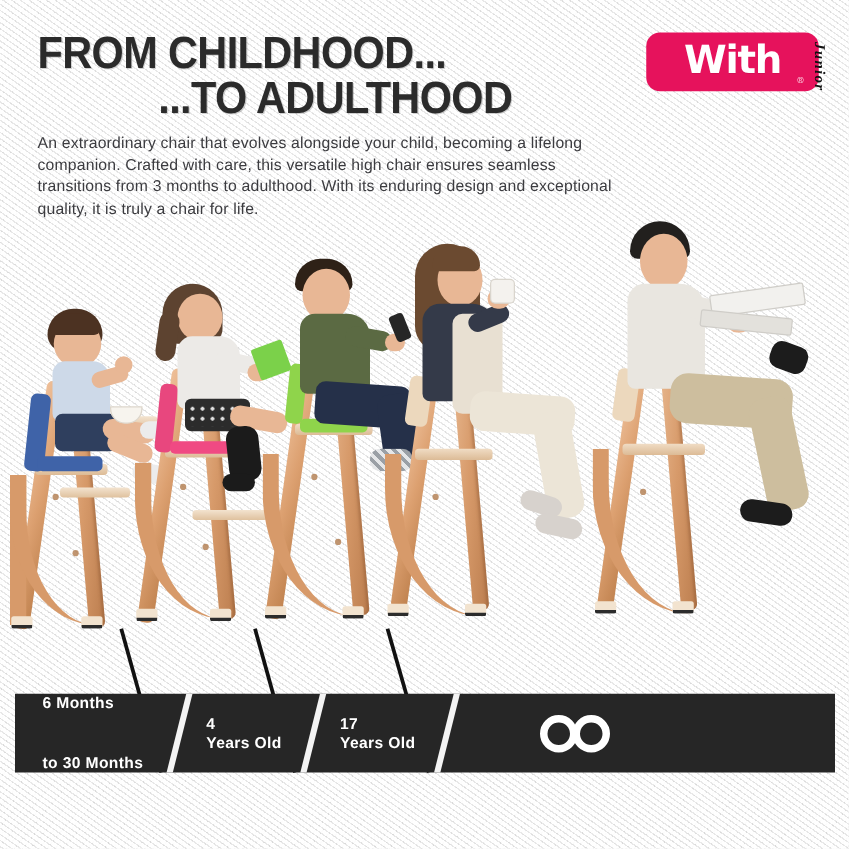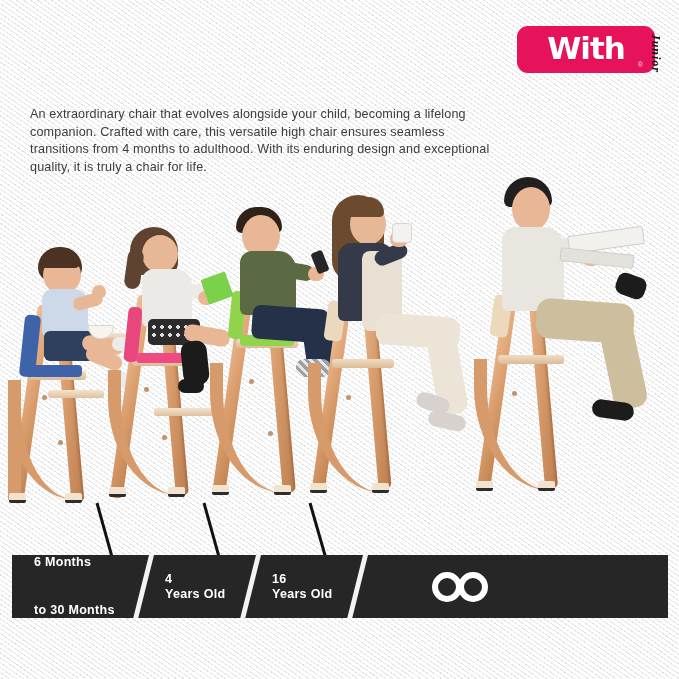--- a/index.html
+++ b/index.html
@@ -161,22 +161,26 @@
   .inf-ring{
     position:absolute;top:0;width:30px;height:30px;border-radius:50%;
     border:6px solid #ffffff;box-sizing:border-box;
   }
 </style>
 </head>
 <body>
 
 <div id="stage">
 
-
-  <div id="bodycopy">An extraordinary chair that evolves alongside your child, becoming a lifelong companion. Crafted with care, this versatile high chair ensures seamless transitions from 4 months to adulthood. With its enduring design and exceptional quality, it is truly a chair for life.</div>
+  <div id="headline">
+    <div class="hl-line l1">FROM CHILDHOOD...</div>
+    <div class="hl-line l2">...TO ADULTHOOD</div>
+  </div>
+
+  <div id="bodycopy">An extraordinary chair that evolves alongside your child, becoming a lifelong companion. Crafted with care, this versatile high chair ensures seamless transitions from 3 months to adulthood. With its enduring design and exceptional quality, it is truly a chair for life.</div>
 
   <div id="logo">
     <div id="logo-badge" style="background:#E6125C;">
       <span id="logo-word">With</span>
       <span id="logo-reg">®</span>
     </div>
     <div id="logo-junior">Junior</div>
   </div>
 
   <div id="scene">
@@ -365,21 +369,21 @@
     </div>
     <div class="divider" style="left:129px;"></div>
 
     <div class="seg" style="left:153px;">
       <div class="seg-text">4</div>
       <div class="seg-text">Years Old</div>
     </div>
     <div class="divider" style="left:236px;"></div>
 
     <div class="seg" style="left:260px;">
-      <div class="seg-text">16</div>
+      <div class="seg-text">17</div>
       <div class="seg-text">Years Old</div>
     </div>
     <div class="divider" style="left:343px;"></div>
 
     <div id="infinity">
       <div class="inf-ring" style="left:0;"></div>
       <div class="inf-ring" style="left:26px;"></div>
     </div>
   </div>
 

